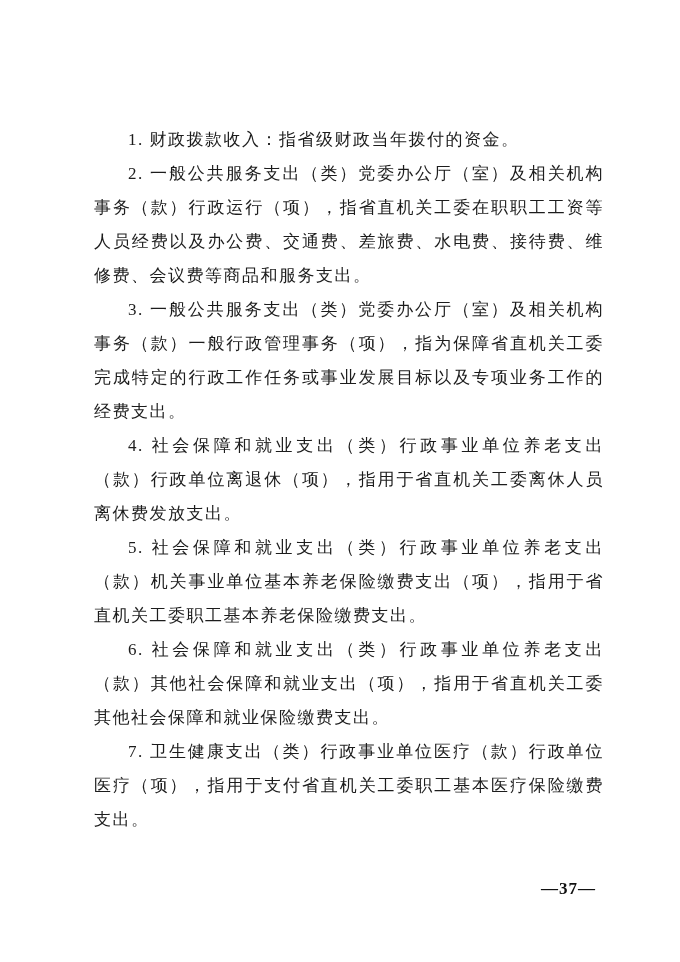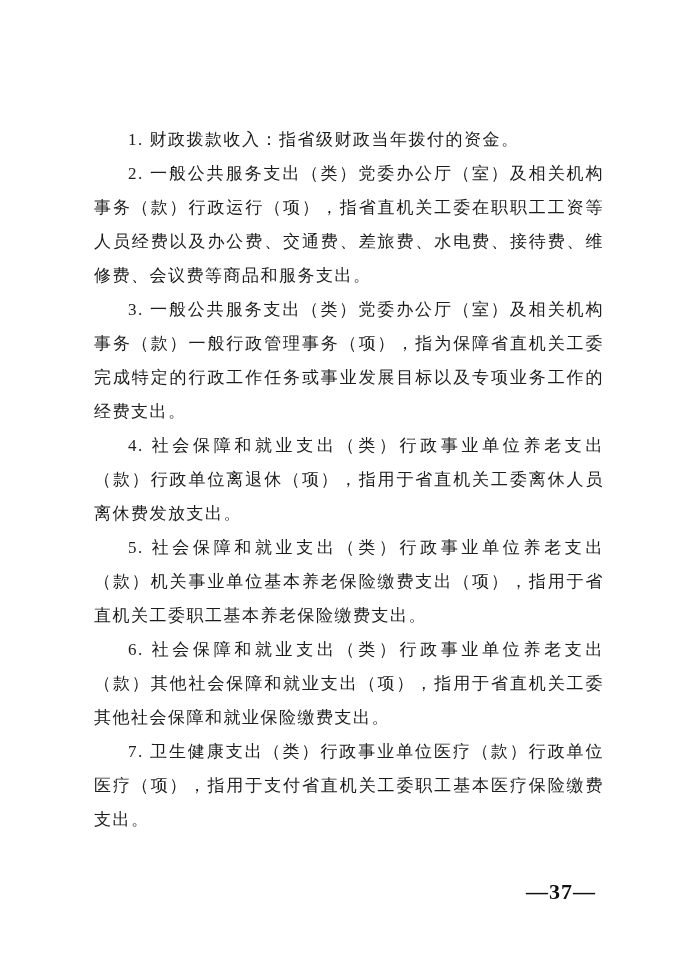--- a/index.html
+++ b/index.html
@@ -30,21 +30,21 @@
     letter-spacing: 1.5px;
     text-align: justify;
     text-justify: inter-character;
     text-indent: 2em;
     color: #1c1c1c;
   }
   .page-footer {
     position: absolute;
     top: 879px;
     right: 84px;
-    font-size: 22px;
+    font-size: 17px;
     font-weight: bold;
     letter-spacing: 1px;
     color: #111111;
     font-family: "Liberation Serif", "DejaVu Serif", serif;
   }
 </style>
 </head>
 <body>
 
 <div class="page">

